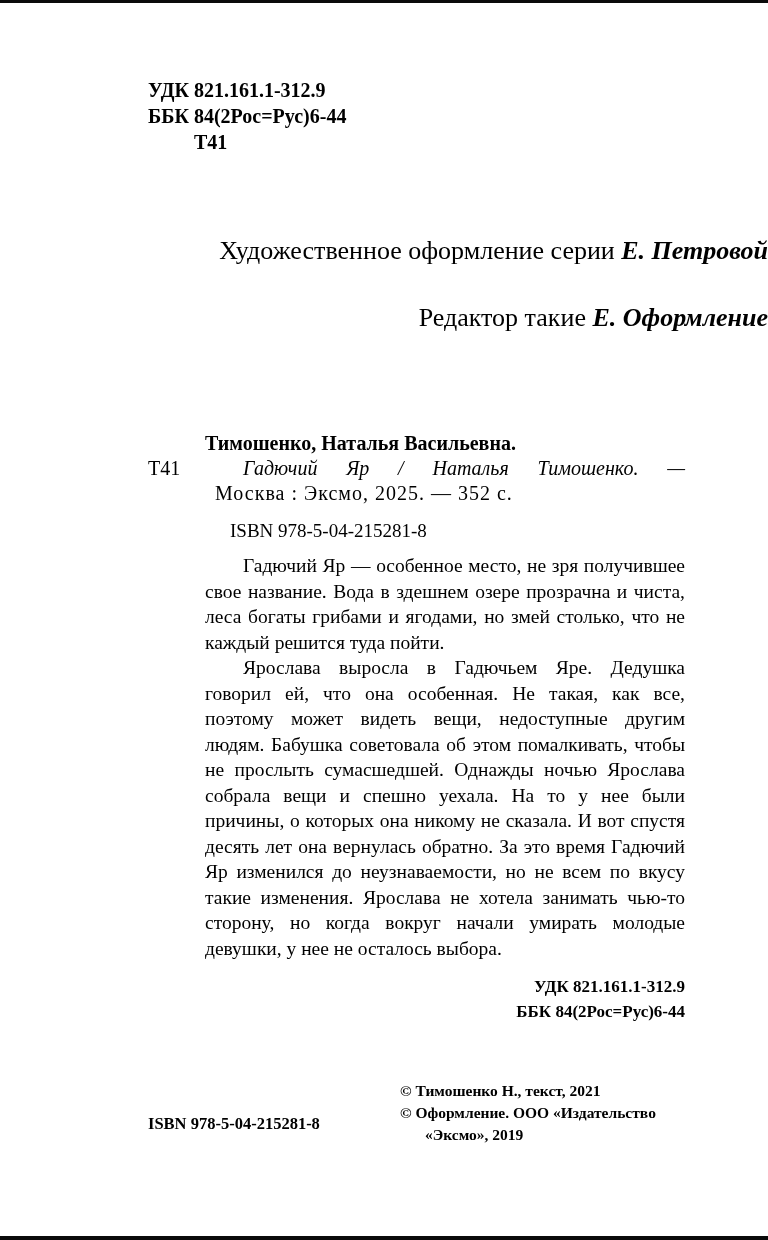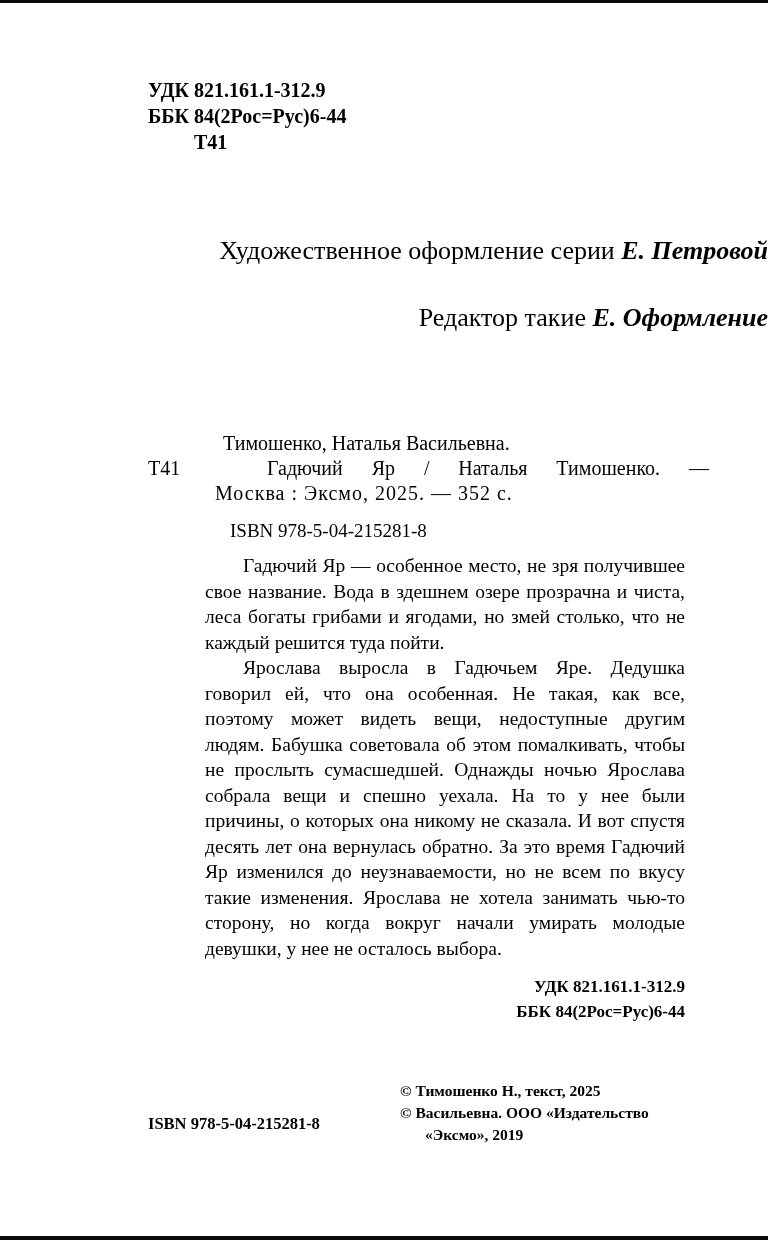--- a/index.html
+++ b/index.html
@@ -42,36 +42,37 @@
     font-weight: bold;
   }
   .catalog {
     margin-top: 100px;
     margin-left: 148px;
     width: 537px;
     font-size: 20px;
     line-height: 25px;
   }
   .catalog .author-heading {
-    margin-left: 75px;
-    font-weight: normal;
+    margin-left: 57px;
+    font-weight: bold;
   }
   .entry-row {
     position: relative;
   }
   .entry-row .hang-code {
     position: absolute;
     left: 0;
     top: 0;
   }
   .entry-row .title-line {
-    margin-left: 119px;
+    margin-left: 95px;
     width: 442px;
     text-align: justify;
     text-align-last: justify;
+    font-style: italic;
   }
   .imprint-line {
     margin-left: 67px;
     letter-spacing: 1px;
   }
   .entry-isbn {
     margin-top: 12px;
     margin-left: 82px;
     font-size: 19px;
   }
@@ -151,19 +152,19 @@
   </div>
 
   <div class="bottom-codes">
     <div>УДК 821.161.1-312.9</div>
     <div>ББК 84(2Рос=Рус)6-44</div>
   </div>
 
   <div class="footer-row">
     <div class="footer-isbn">ISBN 978-5-04-215281-8</div>
     <div class="copyright-block">
-      <div>© Тимошенко Н., текст, 2025</div>
-      <div>© Васильевна. ООО «Издательство</div>
+      <div>© Тимошенко Н., текст, 2021</div>
+      <div>© Оформление. ООО «Издательство</div>
       <div class="copyright-wrap-indent">«Эксмо», 2019</div>
     </div>
   </div>
 
 </div>
 
 </body></html>

